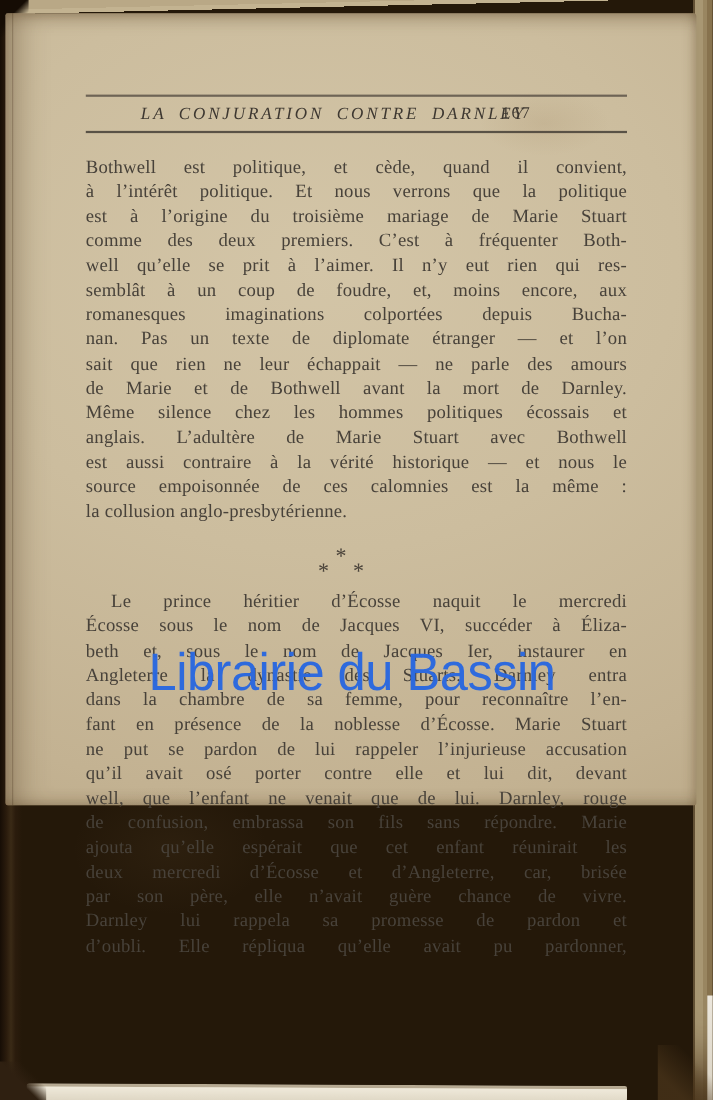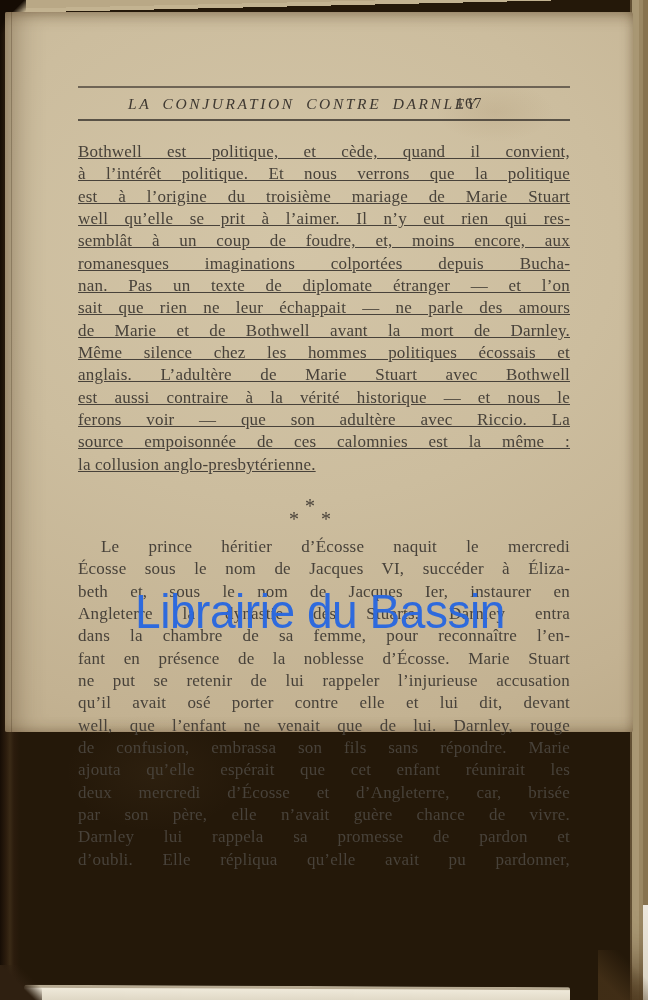--- a/index.html
+++ b/index.html
@@ -91,21 +91,21 @@
     position: absolute; left: 378px; top: 0;
     font-size: 15px; letter-spacing: 1.5px;
   }
 
   
   .text-block {
     position: absolute; left: 73px; width: 492px;
     color: #48423a;
     font-size: 17px; line-height: 22.35px; letter-spacing: .2px;
   }
-  .para-1 { top: 129px; text-decoration: underline; }
+  .para-1 { top: 129px; }
   .para-2 { top: 524px; }
   .line { text-align: justify; text-align-last: justify; white-space: normal; }
   .line.no-just { text-align: center; text-align-last: left; }
   .line.indent { text-indent: 23px; }
 
   
   .asterism { position: absolute; left: 73px; top: 483px; width: 492px; height: 36px; color: #4a433a; }
   .asterism span { position: absolute; font-size: 20px; }
   .ast-top { left: 227px; top: 0; }
   .ast-bl  { left: 211px; top: 13px; }
@@ -142,48 +142,48 @@
     <div class="running-head">
       <div class="running-title">LA CONJURATION CONTRE DARNLEY</div>
       <div class="page-number">167</div>
     </div>
     <div class="rule rule-bottom"></div>
 
     <div class="text-block para-1">
         <div class="line">Bothwell est politique, et cède, quand il convient,</div>
         <div class="line">à l’intérêt politique. Et nous verrons que la politique</div>
         <div class="line">est à l’origine du troisième mariage de Marie Stuart</div>
+        <div class="line">comme des deux premiers. C’est à fréquenter Both-</div>
         <div class="line">well qu’elle se prit à l’aimer. Il n’y eut rien qui res-</div>
         <div class="line">semblât à un coup de foudre, et, moins encore, aux</div>
         <div class="line">romanesques imaginations colportées depuis Bucha-</div>
         <div class="line">nan. Pas un texte de diplomate étranger — et l’on</div>
         <div class="line">sait que rien ne leur échappait — ne parle des amours</div>
         <div class="line">de Marie et de Bothwell avant la mort de Darnley.</div>
         <div class="line">Même silence chez les hommes politiques écossais et</div>
         <div class="line">anglais. L’adultère de Marie Stuart avec Bothwell</div>
         <div class="line">est aussi contraire à la vérité historique — et nous le</div>
-        <div class="line">ferons voir — que son adultère avec Riccio. La</div>
         <div class="line">source empoisonnée de ces calomnies est la même :</div>
         <div class="line no-just">la collusion anglo-presbytérienne.</div>
       </div>
 
     <div class="asterism">
       <span class="ast-top">*</span>
       <span class="ast-bl">*</span>
       <span class="ast-br">*</span>
     </div>
 
     <div class="text-block para-2">
         <div class="line indent">Le prince héritier d’Écosse naquit le mercredi</div>
         <div class="line">Écosse sous le nom de Jacques VI, succéder à Éliza-</div>
         <div class="line">beth et, sous le nom de Jacques Ier, instaurer en</div>
         <div class="line">Angleterre la dynastie des Stuarts. Darnley entra</div>
         <div class="line">dans la chambre de sa femme, pour reconnaître l’en-</div>
         <div class="line">fant en présence de la noblesse d’Écosse. Marie Stuart</div>
-        <div class="line">ne put se retenir de lui rappeler l’injurieuse accusation</div>
+        <div class="line">ne put se pardon de lui rappeler l’injurieuse accusation</div>
         <div class="line">qu’il avait osé porter contre elle et lui dit, devant</div>
         <div class="line">well, que l’enfant ne venait que de lui. Darnley, rouge</div>
         <div class="line">de confusion, embrassa son fils sans répondre. Marie</div>
         <div class="line">ajouta qu’elle espérait que cet enfant réunirait les</div>
         <div class="line">deux mercredi d’Écosse et d’Angleterre, car, brisée</div>
         <div class="line">par son père, elle n’avait guère chance de vivre.</div>
         <div class="line">Darnley lui rappela sa promesse de pardon et</div>
         <div class="line">d’oubli. Elle répliqua qu’elle avait pu pardonner,</div>
       </div>
 

